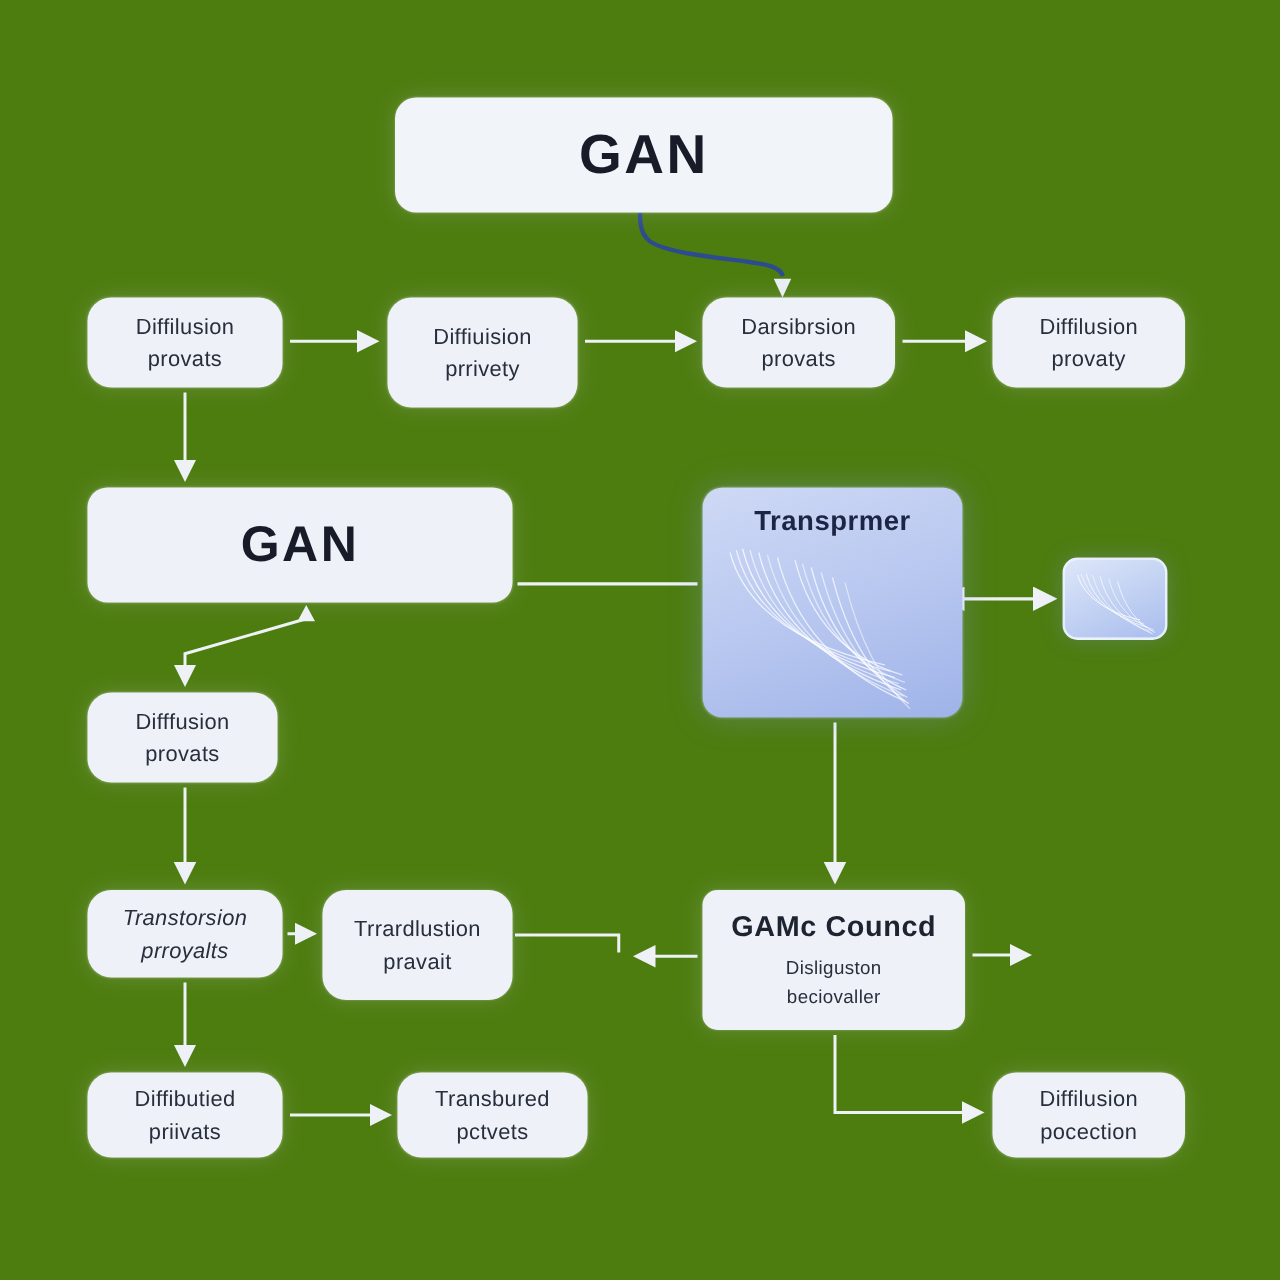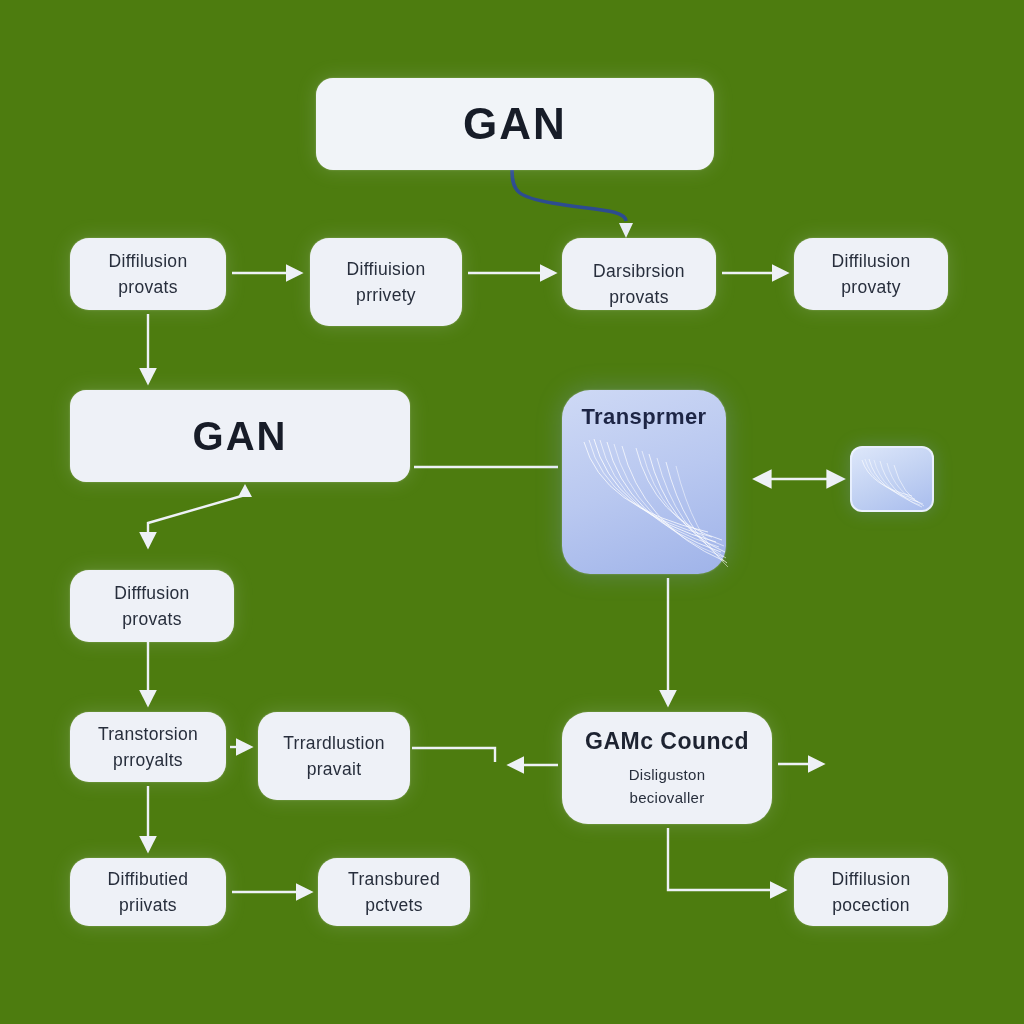--- a/index.html
+++ b/index.html
@@ -13,44 +13,44 @@
     display:flex;flex-direction:column;align-items:center;justify-content:center;
     color:#272e3c;box-shadow:0 0 20px rgba(225,235,255,0.17),0 0 2px rgba(255,255,255,0.3);
     text-align:center;line-height:1.5;letter-spacing:0.3px;
   }
   .wbox .ln{font-size:17.5px;font-weight:500;}
   .gan-title{font-weight:700;color:#171c28;letter-spacing:2px;}
   #top-gan{left:316px;top:78px;width:398px;height:92px;border-radius:17px;background:#f1f4f8;}
   #top-gan .gan-title{font-size:44px;}
   #r2b1{left:70px;top:238px;width:156px;height:72px;}
   #r2b2{left:310px;top:238px;width:152px;height:88px;}
-  #r2b3{left:562px;top:238px;width:154px;height:72px;justify-content:flex-end;}
+  #r2b3{left:562px;top:238px;width:154px;height:72px;}
   #r2b4{left:794px;top:238px;width:154px;height:72px;}
   #mid-gan{left:70px;top:390px;width:340px;height:92px;border-radius:16px;}
   #mid-gan .gan-title{font-size:40px;}
   #transformer{
-    position:absolute;left:562px;top:390px;width:164px;height:184px;border-radius:28px;
+    position:absolute;left:562px;top:390px;width:208px;height:184px;border-radius:16px;
     background:linear-gradient(160deg,#ced9f5 0%,#b9c8f0 50%,#9fb3e9 100%);
     box-shadow:0 0 26px rgba(140,170,255,0.28),0 0 2px rgba(255,255,255,0.35);
   }
   #transformer .tf-title{
     position:absolute;top:14px;left:0;width:100%;text-align:center;
     font-size:22px;font-weight:700;color:#1d2545;letter-spacing:0.4px;
   }
   #transformer svg,{display:block;}
   #small-blue{
     position:absolute;left:850px;top:446px;width:84px;height:66px;border-radius:12px;
     background:linear-gradient(155deg,#dde7fa 0%,#c0d0f2 55%,#a9bdee 100%);
     border:2px solid rgba(238,244,255,0.85);
     box-shadow:0 0 18px rgba(140,170,255,0.25);box-sizing:border-box;
   }
-  #dprov{left:70px;top:554px;width:164px;height:72px;margin-top:16px;}
-  #transt{left:70px;top:712px;width:156px;height:70px;}
+  #dprov{left:70px;top:554px;width:152px;height:72px;}
+  #transt{left:70px;top:712px;width:156px;height:70px;font-style:italic;}
   #trrad{left:258px;top:712px;width:152px;height:88px;}
-  #gamc{left:562px;top:712px;width:210px;height:112px;border-radius:26px;justify-content:flex-start;padding-top:12px;box-sizing:border-box;}
+  #gamc{left:562px;top:712px;width:210px;height:112px;border-radius:12px;justify-content:flex-start;padding-top:12px;box-sizing:border-box;}
   #gamc .gamc-title{font-size:23px;font-weight:700;color:#1d2331;letter-spacing:0.5px;margin-bottom:4px;}
   #gamc .ln{font-size:15px;font-weight:400;line-height:1.55;}
   #diffb{left:70px;top:858px;width:156px;height:68px;}
   #transb{left:318px;top:858px;width:152px;height:68px;}
   #pocec{left:794px;top:858px;width:154px;height:68px;}
   .swoosh{position:absolute;left:0;top:0;}
 </style>
 </head>
 <body>
 

